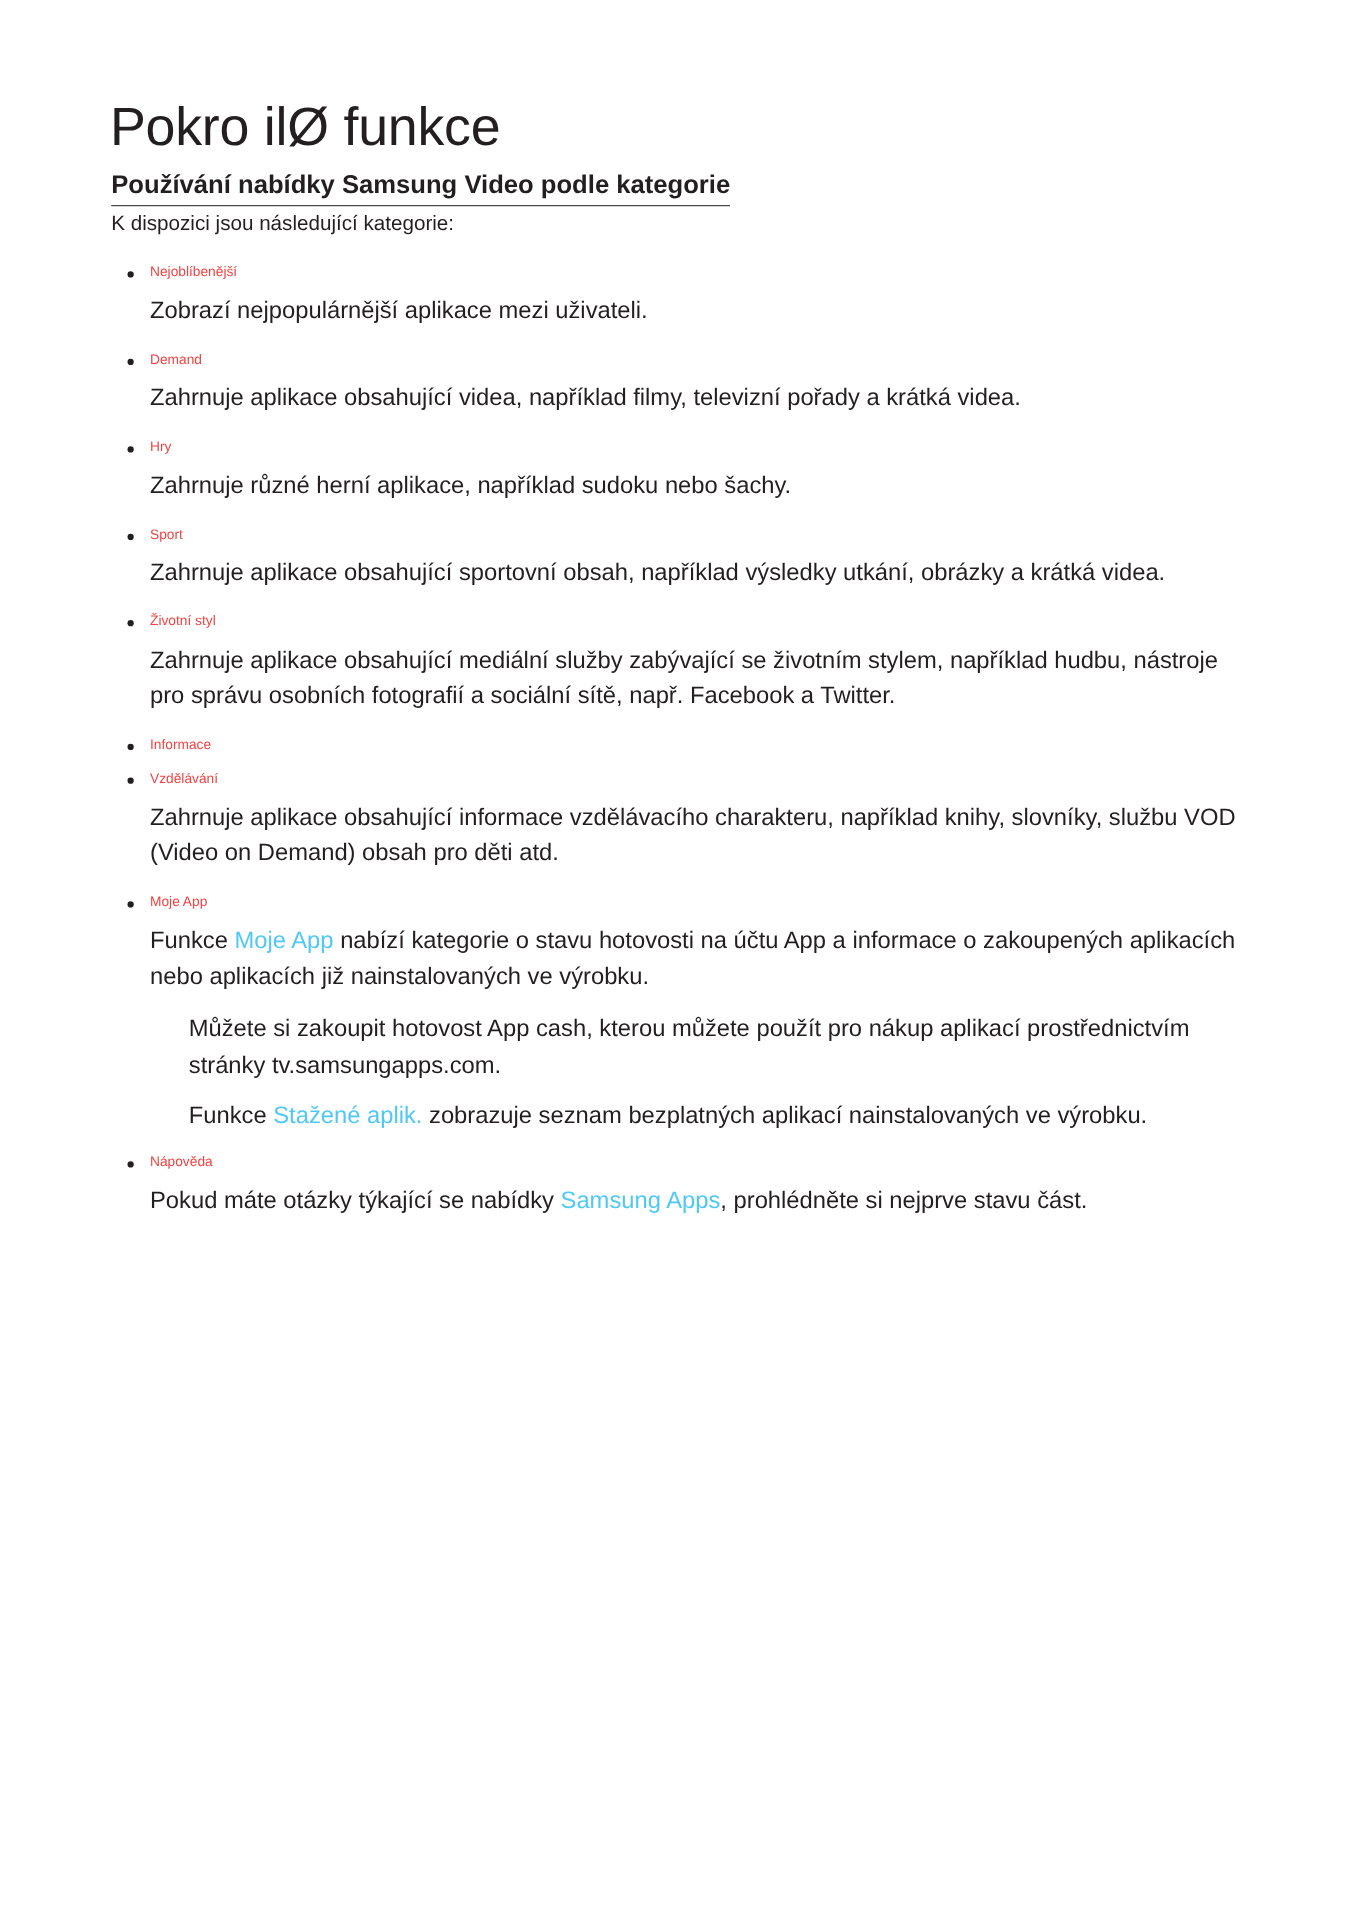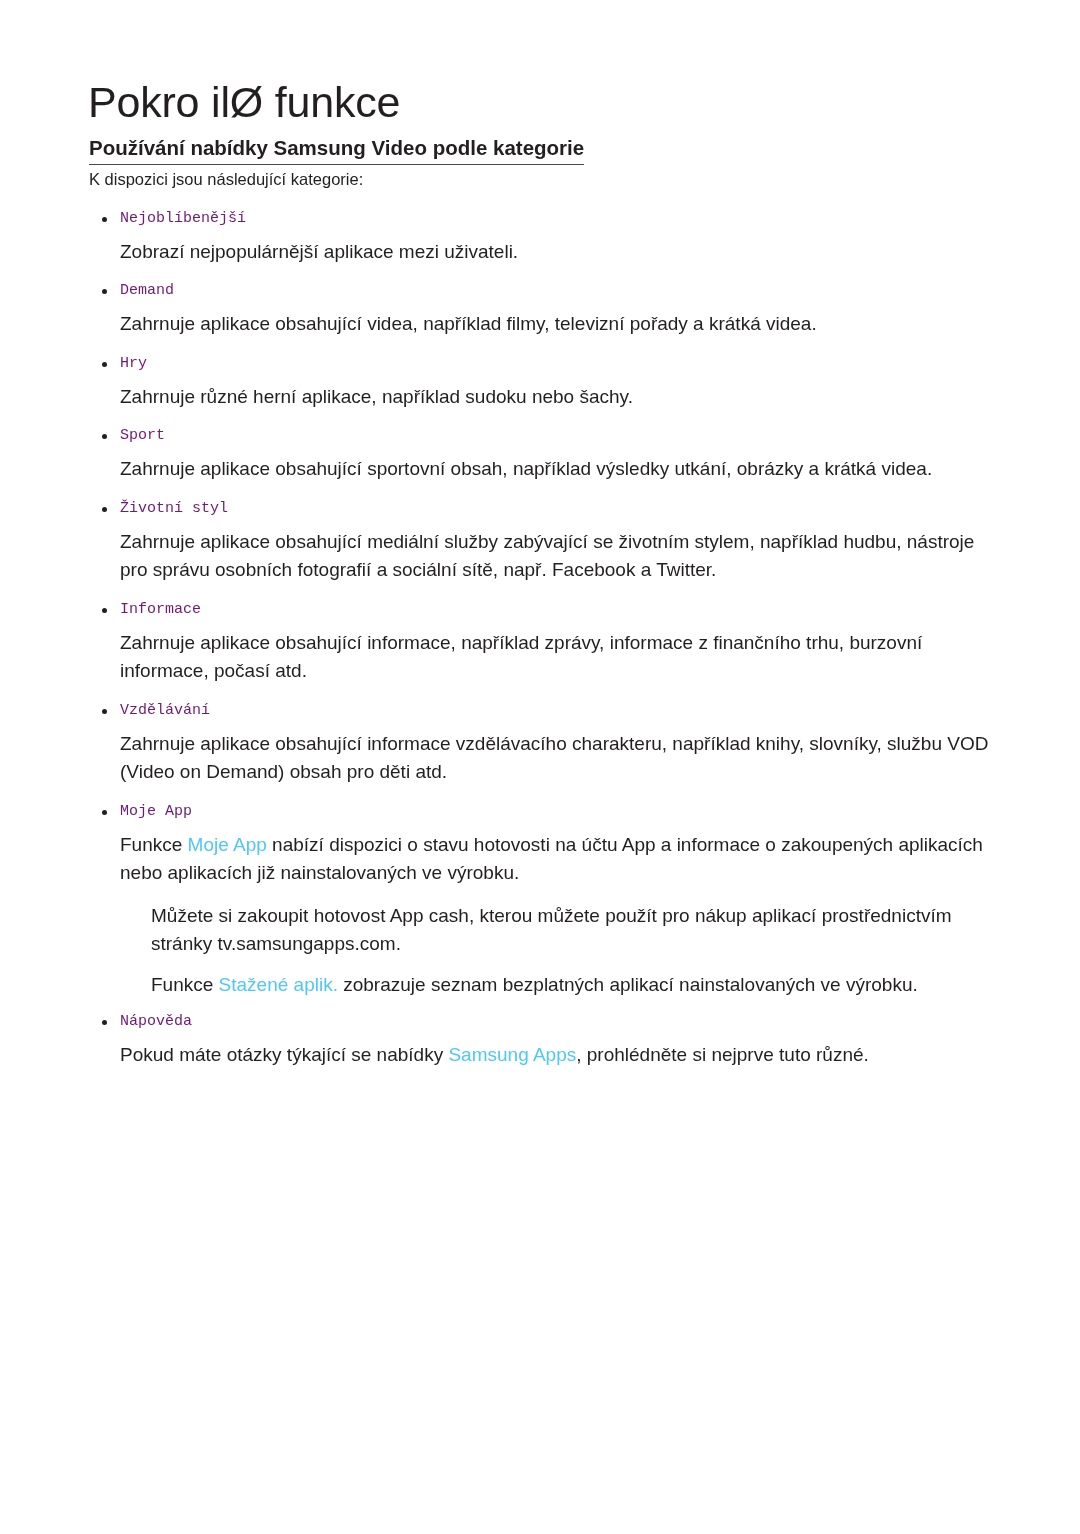--- a/index.html
+++ b/index.html
@@ -76,24 +76,23 @@
   .bullet-dot {
     position: absolute;
     left: 13px;
     top: 9px;
     width: 5px;
     height: 5px;
     border-radius: 50%;
     background: #231f20;
   }
   .bullet-label {
-    font-size: 15px;
+    font-size: 11px;
     line-height: 1.4;
-    color: #701a75;
-    font-family: Liberation Mono, monospace;
+    color: #ef4444;
   }
 
   .body-para {
     font-size: 19px;
     line-height: 1.5;
     color: #231f20;
     margin: 0 0 14px 0;
     padding-left: 31px;
   }
   .body-para.nested {
@@ -166,41 +165,40 @@
     <div class="bullet-row">
       <span class="bullet-dot"></span>
       <span class="bullet-label">Životní styl</span>
     </div>
     <p class="body-para">Zahrnuje aplikace obsahující mediální služby zabývající se životním stylem, například hudbu, nástroje pro správu osobních fotografií a sociální sítě, např. Facebook a Twitter.</p>
 
     <div class="bullet-row">
       <span class="bullet-dot"></span>
       <span class="bullet-label">Informace</span>
     </div>
-    <p class="body-para">Zahrnuje aplikace obsahující informace, například zprávy, informace z finančního trhu, burzovní informace, počasí atd.</p>
 
     <div class="bullet-row">
       <span class="bullet-dot"></span>
       <span class="bullet-label">Vzdělávání</span>
     </div>
     <p class="body-para">Zahrnuje aplikace obsahující informace vzdělávacího charakteru, například knihy, slovníky, službu VOD (Video on Demand) obsah pro děti atd.</p>
 
     <div class="bullet-row">
       <span class="bullet-dot"></span>
       <span class="bullet-label">Moje App</span>
     </div>
-    <p class="body-para"><span>Funkce </span><span class="hl">Moje App</span><span> nabízí dispozici o stavu hotovosti na účtu App a informace o zakoupených aplikacích nebo aplikacích již nainstalovaných ve výrobku.</span></p>
+    <p class="body-para"><span>Funkce </span><span class="hl">Moje App</span><span> nabízí kategorie o stavu hotovosti na účtu App a informace o zakoupených aplikacích nebo aplikacích již nainstalovaných ve výrobku.</span></p>
     <p class="body-para nested">Můžete si zakoupit hotovost App cash, kterou můžete použít pro nákup aplikací prostřednictvím stránky tv.samsungapps.com.</p>
     <p class="body-para nested"><span>Funkce </span><span class="hl">Stažené aplik.</span><span> zobrazuje seznam bezplatných aplikací nainstalovaných ve výrobku.</span></p>
 
     <div class="bullet-row">
       <span class="bullet-dot"></span>
       <span class="bullet-label">Nápověda</span>
     </div>
-    <p class="body-para"><span>Pokud máte otázky týkající se nabídky </span><span class="hl">Samsung Apps</span><span>, prohlédněte si nejprve tuto různé.</span></p>
+    <p class="body-para"><span>Pokud máte otázky týkající se nabídky </span><span class="hl">Samsung Apps</span><span>, prohlédněte si nejprve stavu část.</span></p>
 
   </div>
 
   <div class="footer-pill">
     <span class="footer-text">Čeština - 107</span>
   </div>
 
 </div>
 
 </body></html>

